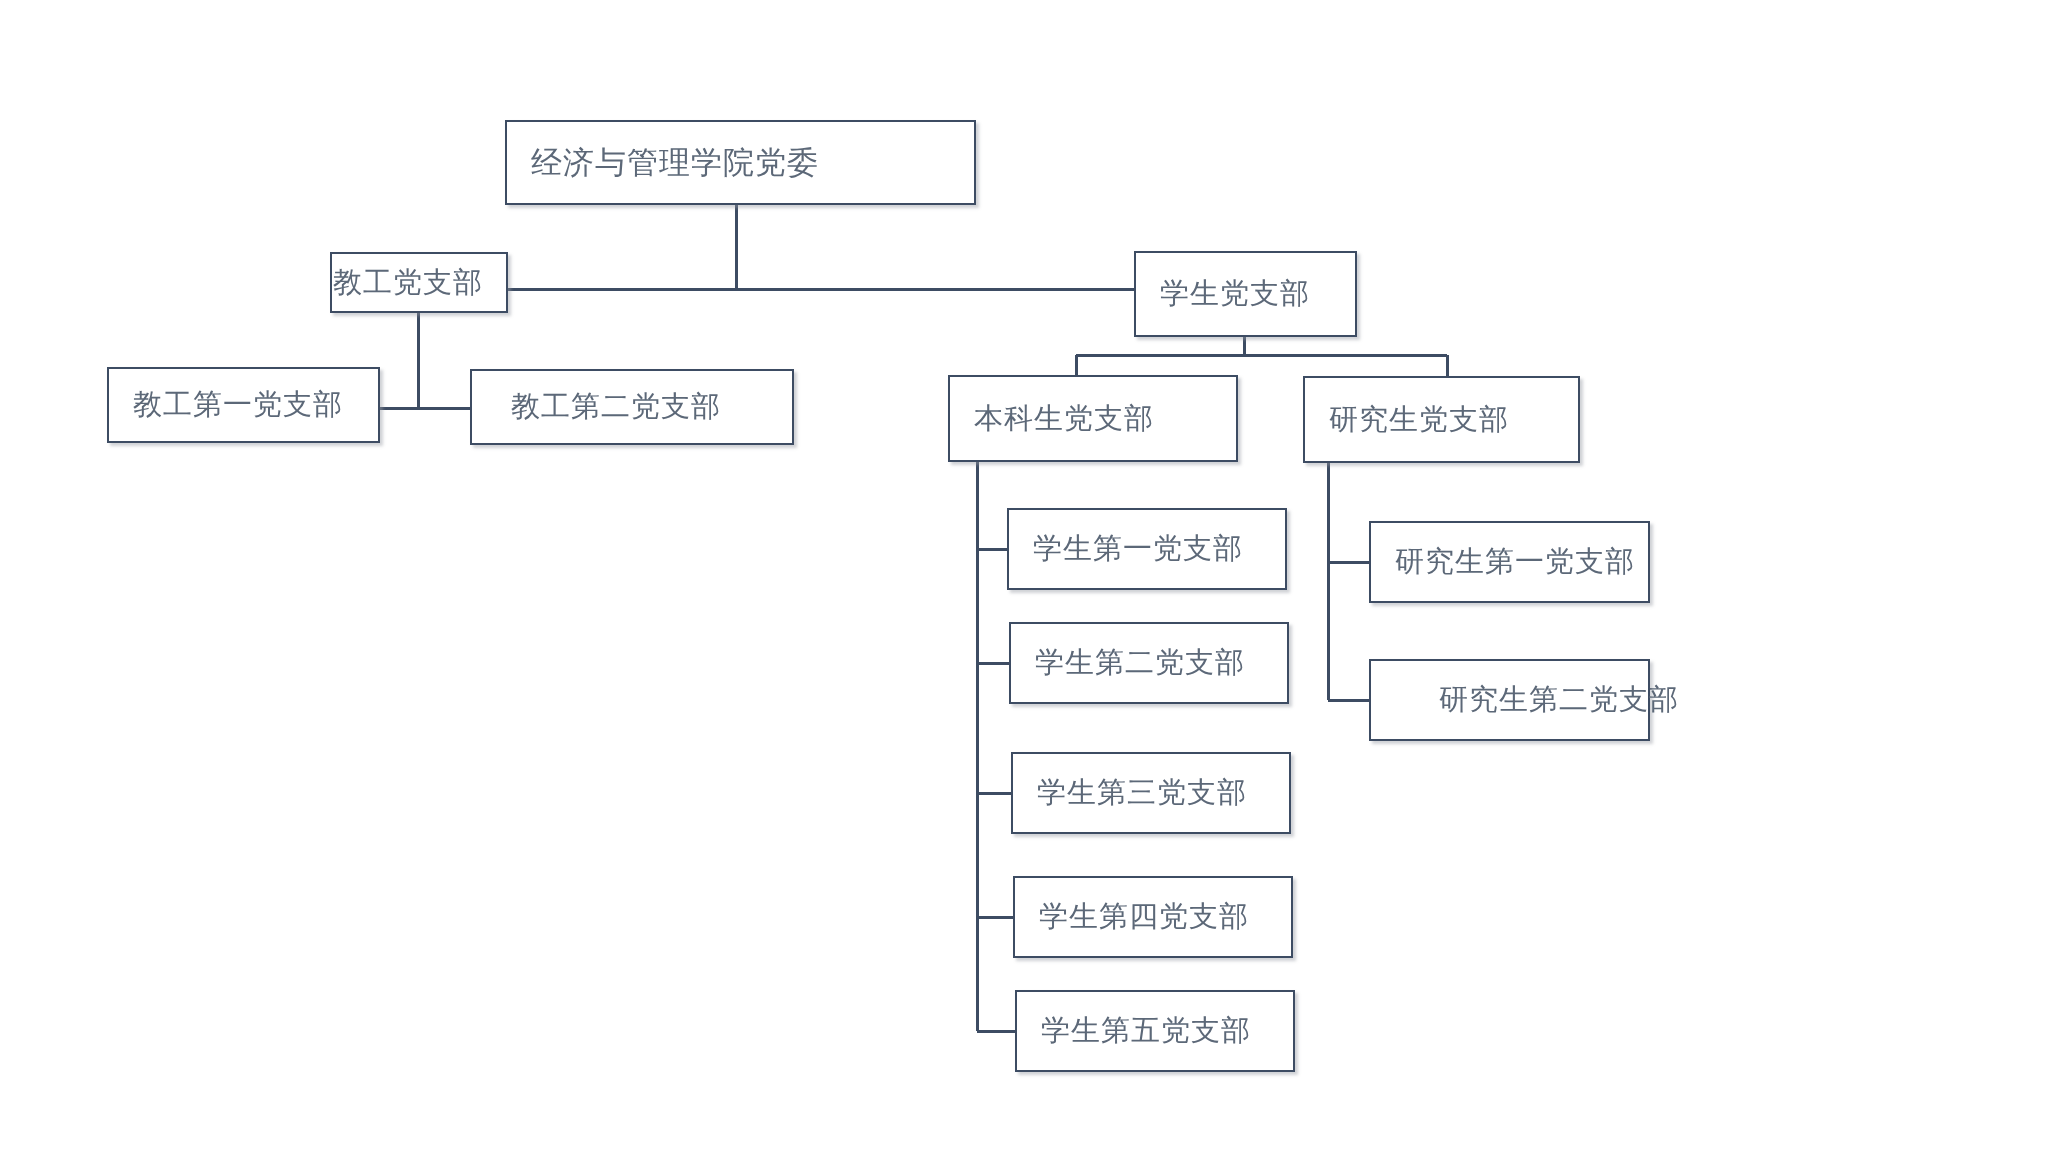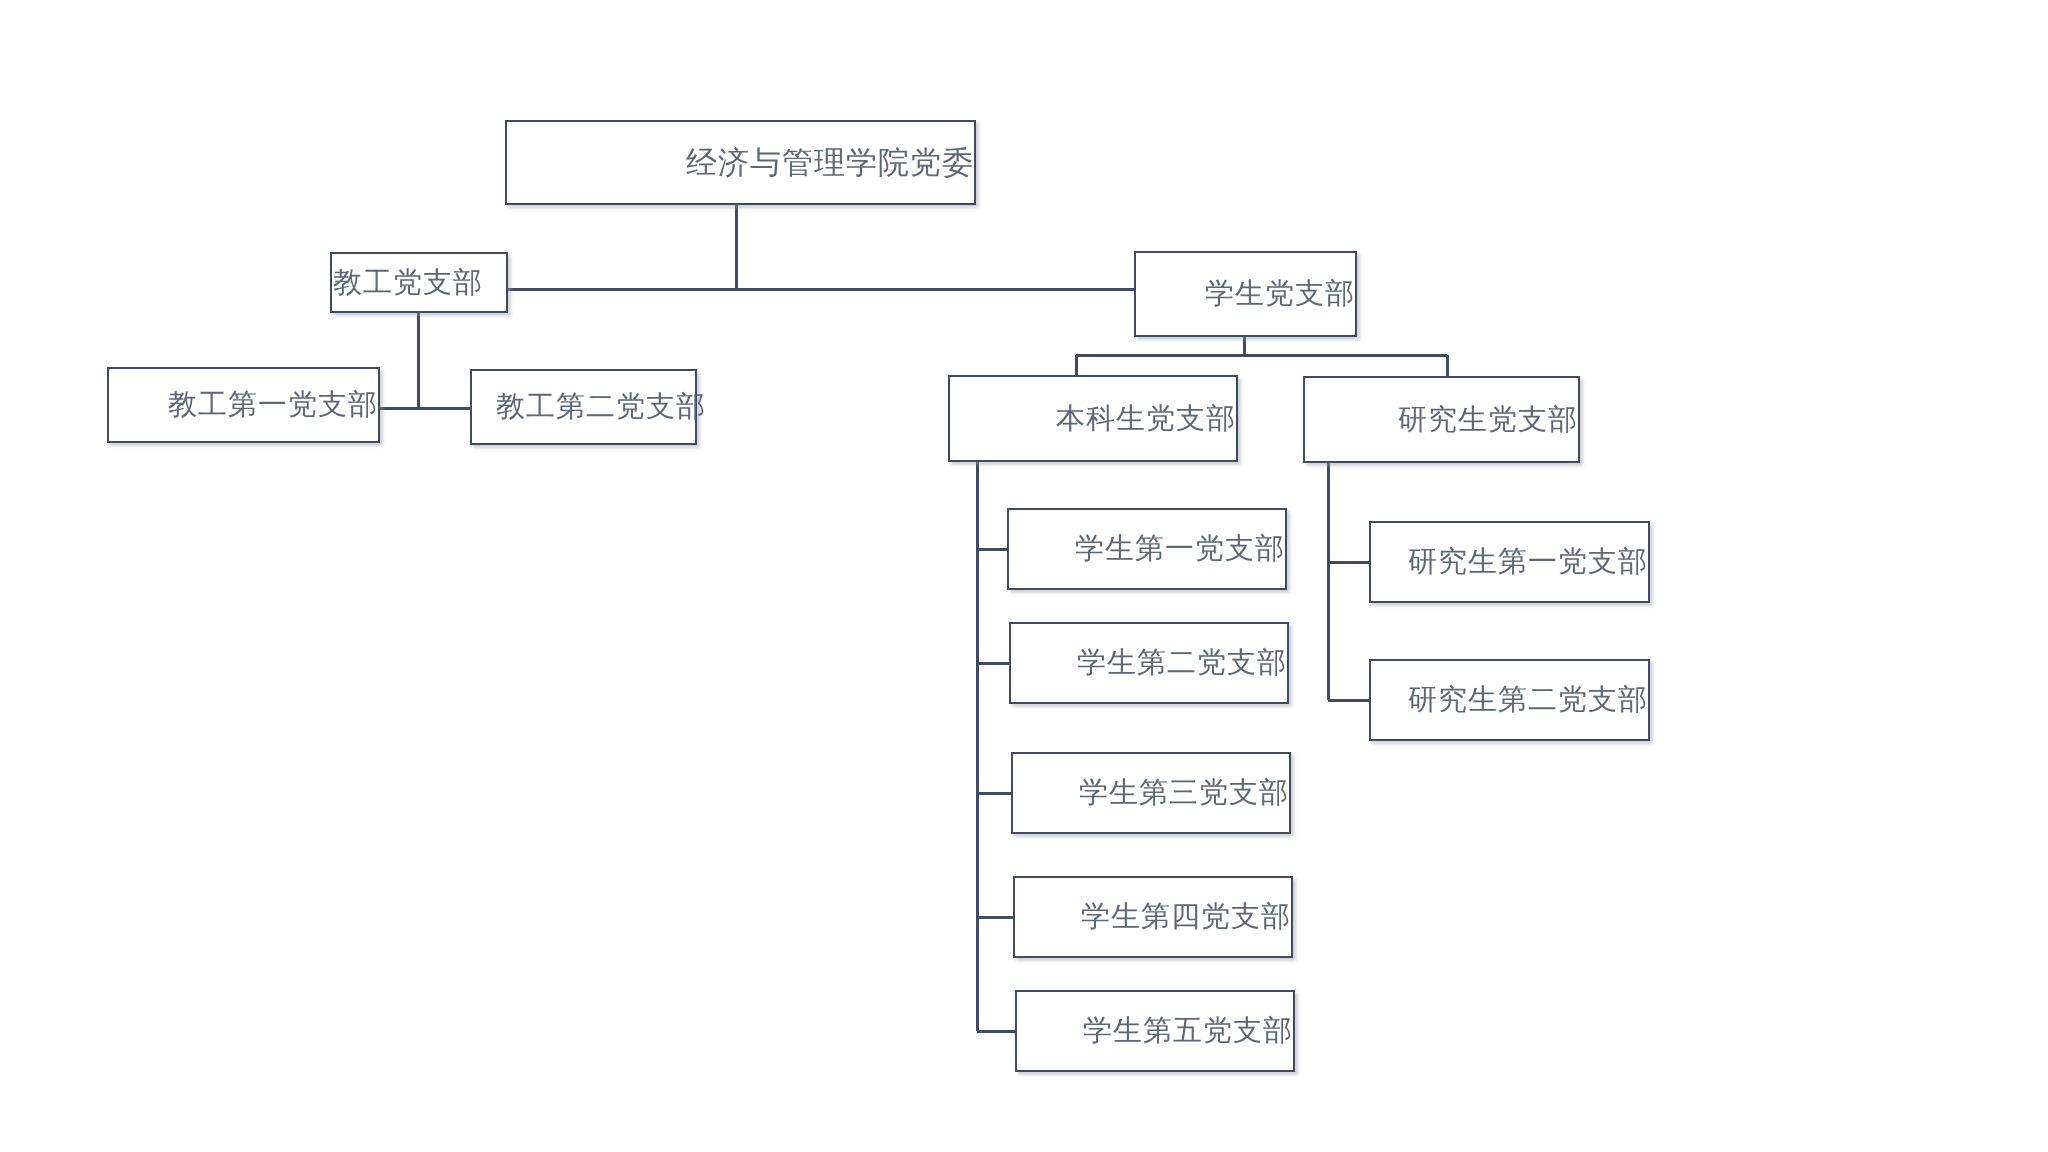--- a/index.html
+++ b/index.html
@@ -33,21 +33,21 @@
     display: flex;
     align-items: center;
     color: #5c6878;
     white-space: nowrap;
     letter-spacing: 1px;
   }
   .node .label {
     display: block;
     width: 100%;
   }
-  .n-center .label { text-align: right; margin-left: 24px; }
+  .n-center .label { text-align: left; margin-left: 24px; }
   .n-left   .label { text-align: left; padding-left: 1px; }
 </style>
 </head>
 <body>
 
 <div id="canvas">
 
   <svg class="connectors" viewBox="0 0 2048 1152" xmlns="http://www.w3.org/2000/svg">
     <g stroke="#3d4c63" stroke-width="3" fill="none" shape-rendering="crispEdges">
 
@@ -85,21 +85,21 @@
   </div>
 
   <div class="node n-center" style="left:1134px; top:251px; width:223px; height:86px; font-size:29px;">
     <span class="label">学生党支部</span>
   </div>
 
   <div class="node n-center" style="left:107px; top:367px; width:273px; height:76px; font-size:29px;">
     <span class="label">教工第一党支部</span>
   </div>
 
-  <div class="node n-center" style="left:470px; top:369px; width:227px; height:76px; font-size:29px;">
+  <div class="node n-center" style="left:470px; top:369px; width:324px; height:76px; font-size:29px;padding-left:15px;">
     <span class="label">教工第二党支部</span>
   </div>
 
   <div class="node n-center" style="left:948px; top:375px; width:290px; height:87px; font-size:29px;">
     <span class="label">本科生党支部</span>
   </div>
 
   <div class="node n-center" style="left:1303px; top:376px; width:277px; height:87px; font-size:29px;">
     <span class="label">研究生党支部</span>
   </div>
@@ -121,17 +121,17 @@
   </div>
 
   <div class="node n-center" style="left:1015px; top:990px; width:280px; height:82px; font-size:29px;">
     <span class="label">学生第五党支部</span>
   </div>
 
   <div class="node n-center" style="left:1369px; top:521px; width:281px; height:82px; font-size:29px;">
     <span class="label">研究生第一党支部</span>
   </div>
 
-  <div class="node n-center" style="left:1369px; top:659px; width:281px; height:82px; font-size:29px;">
+  <div class="node n-center" style="left:1369px; top:659px; width:281px; height:82px; font-size:29px;padding-left:44px;">
     <span class="label">研究生第二党支部</span>
   </div>
 
 </div>
 
 </body></html>

